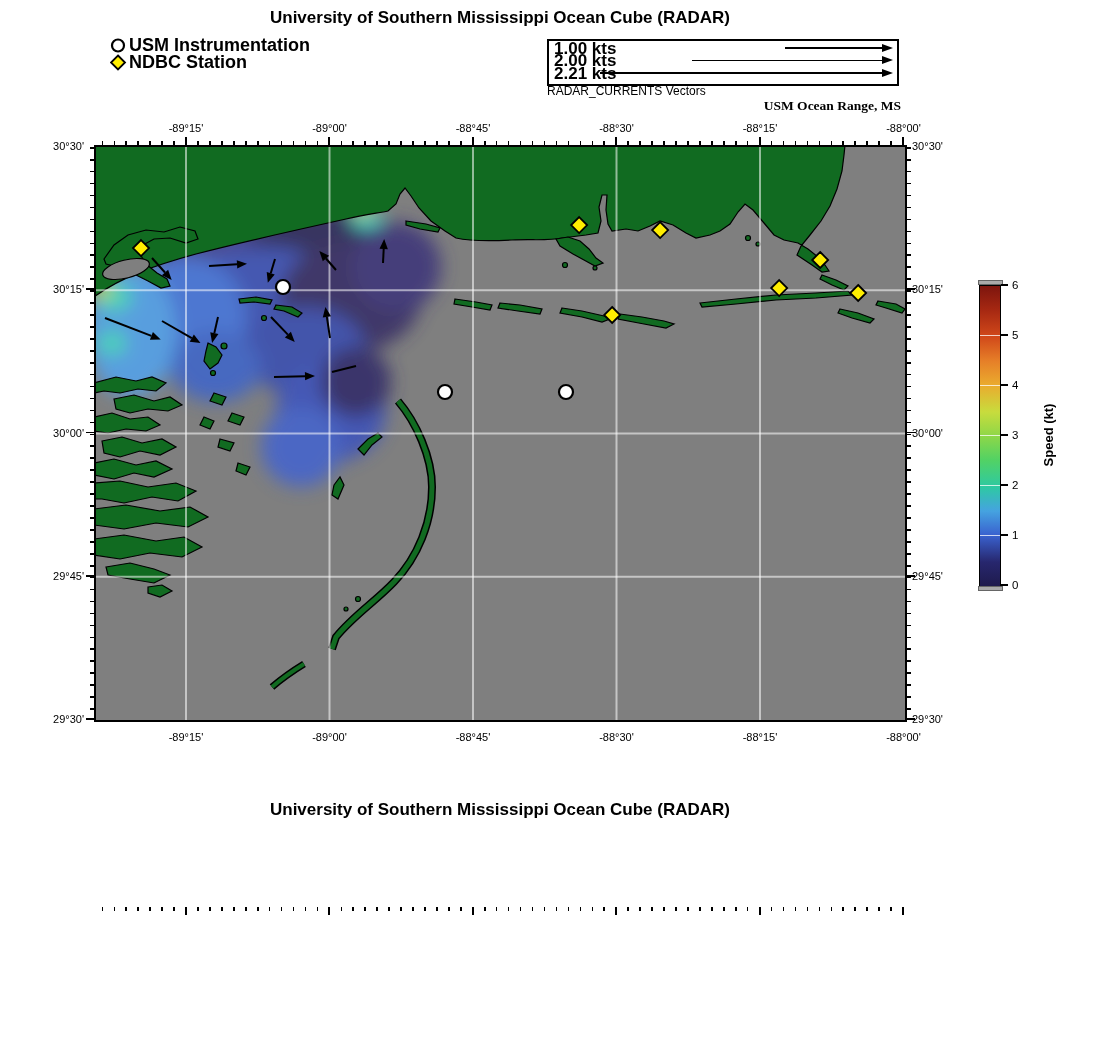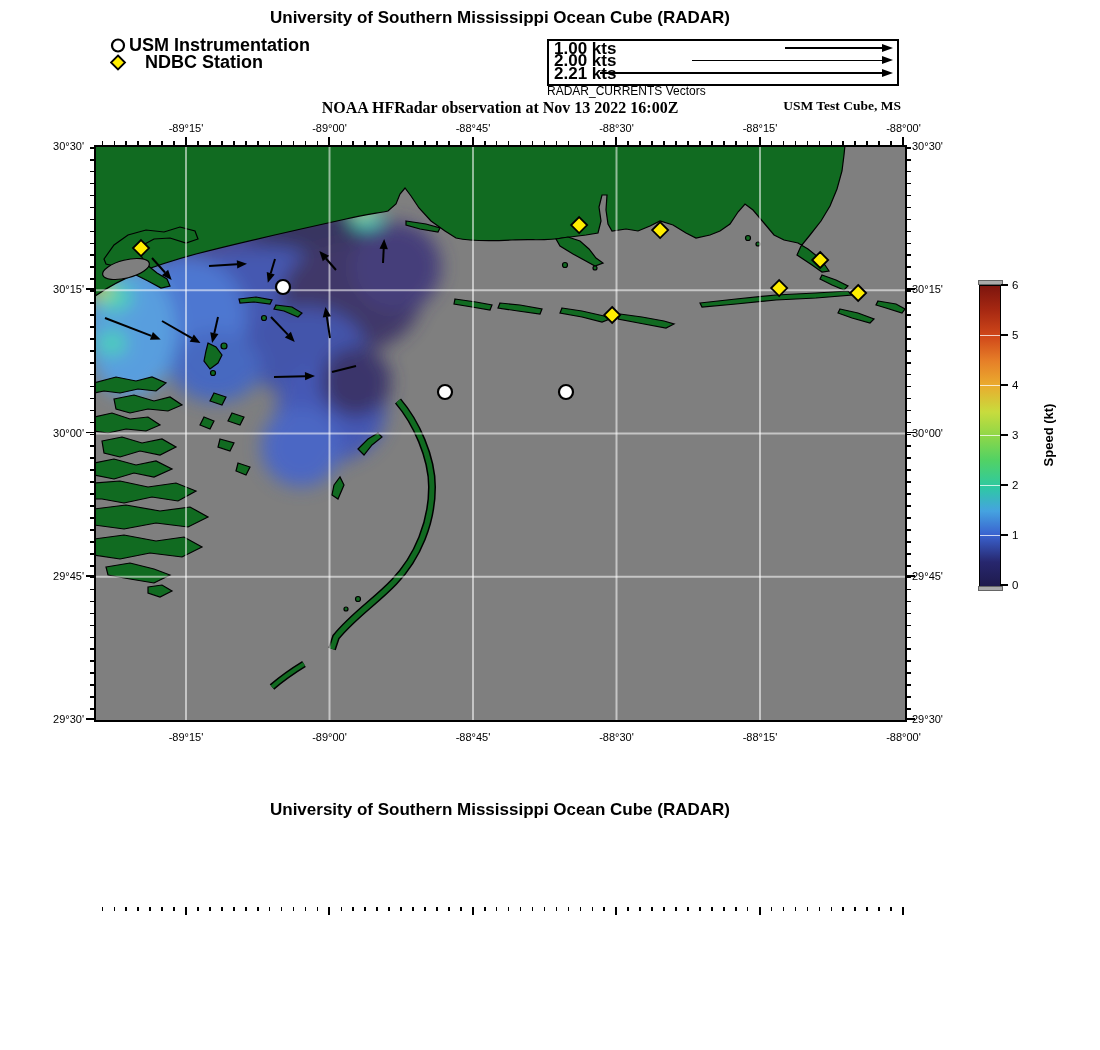--- a/index.html
+++ b/index.html
@@ -62,39 +62,38 @@
     <div style="position:relative;height:17px;">
       <svg class="abs" style="left:0;top:0" width="18" height="17">
         <circle cx="8" cy="8.5" r="6" fill="#fff" stroke="#000" stroke-width="2.2"></circle>
       </svg>
       <span class="abs leg-label" style="left:19px;top:1px;">USM Instrumentation</span>
     </div>
     <div style="position:relative;height:17px;">
       <svg class="abs" style="left:0;top:0" width="18" height="17">
         <polygon points="8,1.5 15,8.5 8,15.5 1,8.5" fill="#ffee00" stroke="#000" stroke-width="1.8"></polygon>
       </svg>
-      <span class="abs leg-label" style="left:19px;top:1px;margin-left:16px;">NDBC Station</span>
+      <span class="abs leg-label" style="left:19px;top:1px;">NDBC Station</span>
     </div>
   </div>
 
   <div class="abs" id="vec-box">
       <div class="vl-label" style="top: 0.5px;">1.00 kts</div>
       <div class="vl-line" style="top: 6.2px; left: 236px; width: 97px;"></div>
       <div class="vl-head" style="top: 2.5px; left: 333px;"></div>
       <div class="vl-label" style="top: 13px;">2.00 kts</div>
       <div class="vl-line" style="top: 18.7px; left: 143px; width: 190px;"></div>
       <div class="vl-head" style="top: 15px; left: 333px;"></div>
       <div class="vl-label" style="top: 25.5px;">2.21 kts</div>
       <div class="vl-line" style="top: 31.2px; left: 51px; width: 282px;"></div>
       <div class="vl-head" style="top: 27.5px; left: 333px;"></div>
     </div>
   <div class="abs" id="vec-caption">RADAR_CURRENTS Vectors</div>
 
-  <div class="abs serif" style="left:0;top:99px;width:1000px;text-align:center;font-weight:bold;font-size:16px;">NOAA HFRadar observation at Nov 13 2022 16:00Z</div>
-  <div class="abs serif" style="left:701px;top:98px;width:200px;text-align:right;font-weight:bold;font-size:13.5px;">USM Test Cube, MS</div>
+  <div class="abs serif" style="left:701px;top:98px;width:200px;text-align:right;font-weight:bold;font-size:13.5px;">USM Ocean Range, MS</div>
 
   <div class="tstrip" id="ticks-top"></div>
   <div class="tstrip" id="ticks-bottom"></div>
   <div class="tstrip" id="ticks-left"></div>
   <div class="tstrip" id="ticks-right"></div>
 
   <div class="abs" id="map-frame">
     <svg id="map-svg" width="809" height="573" viewBox="0 0 809 573">
       <defs>
         <filter id="blur" x="-30%" y="-30%" width="160%" height="160%">

